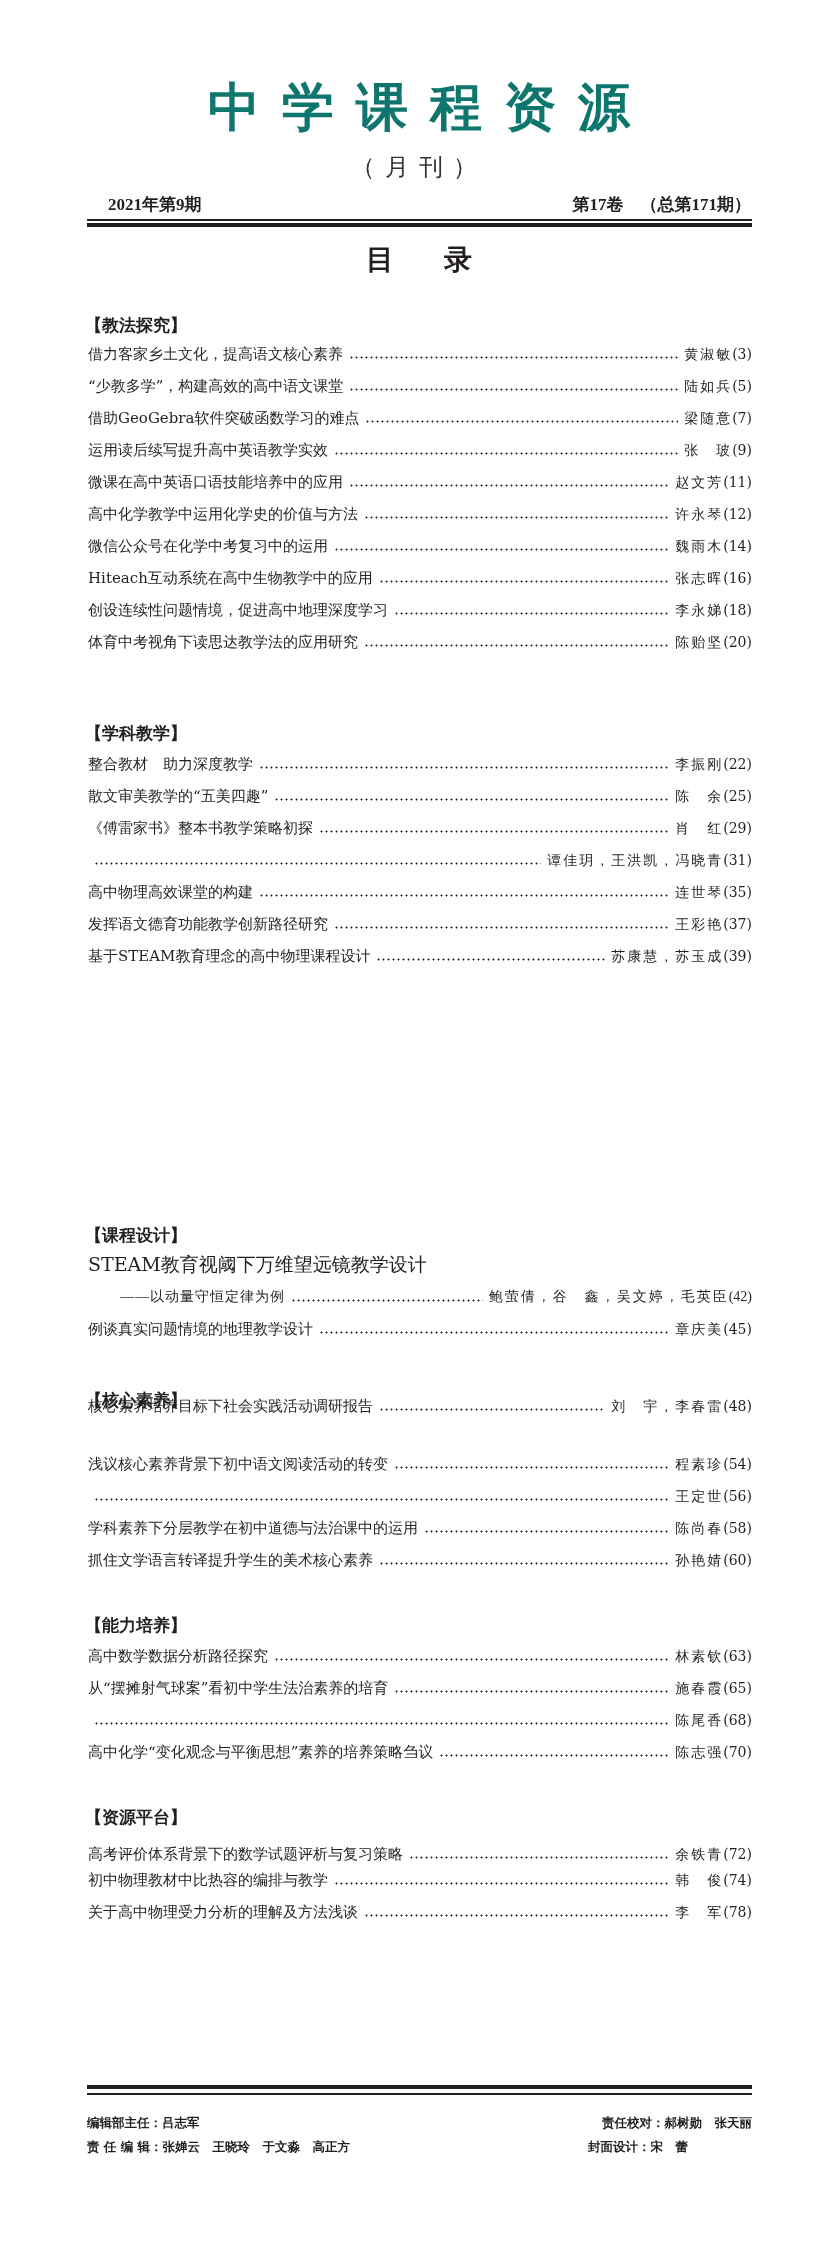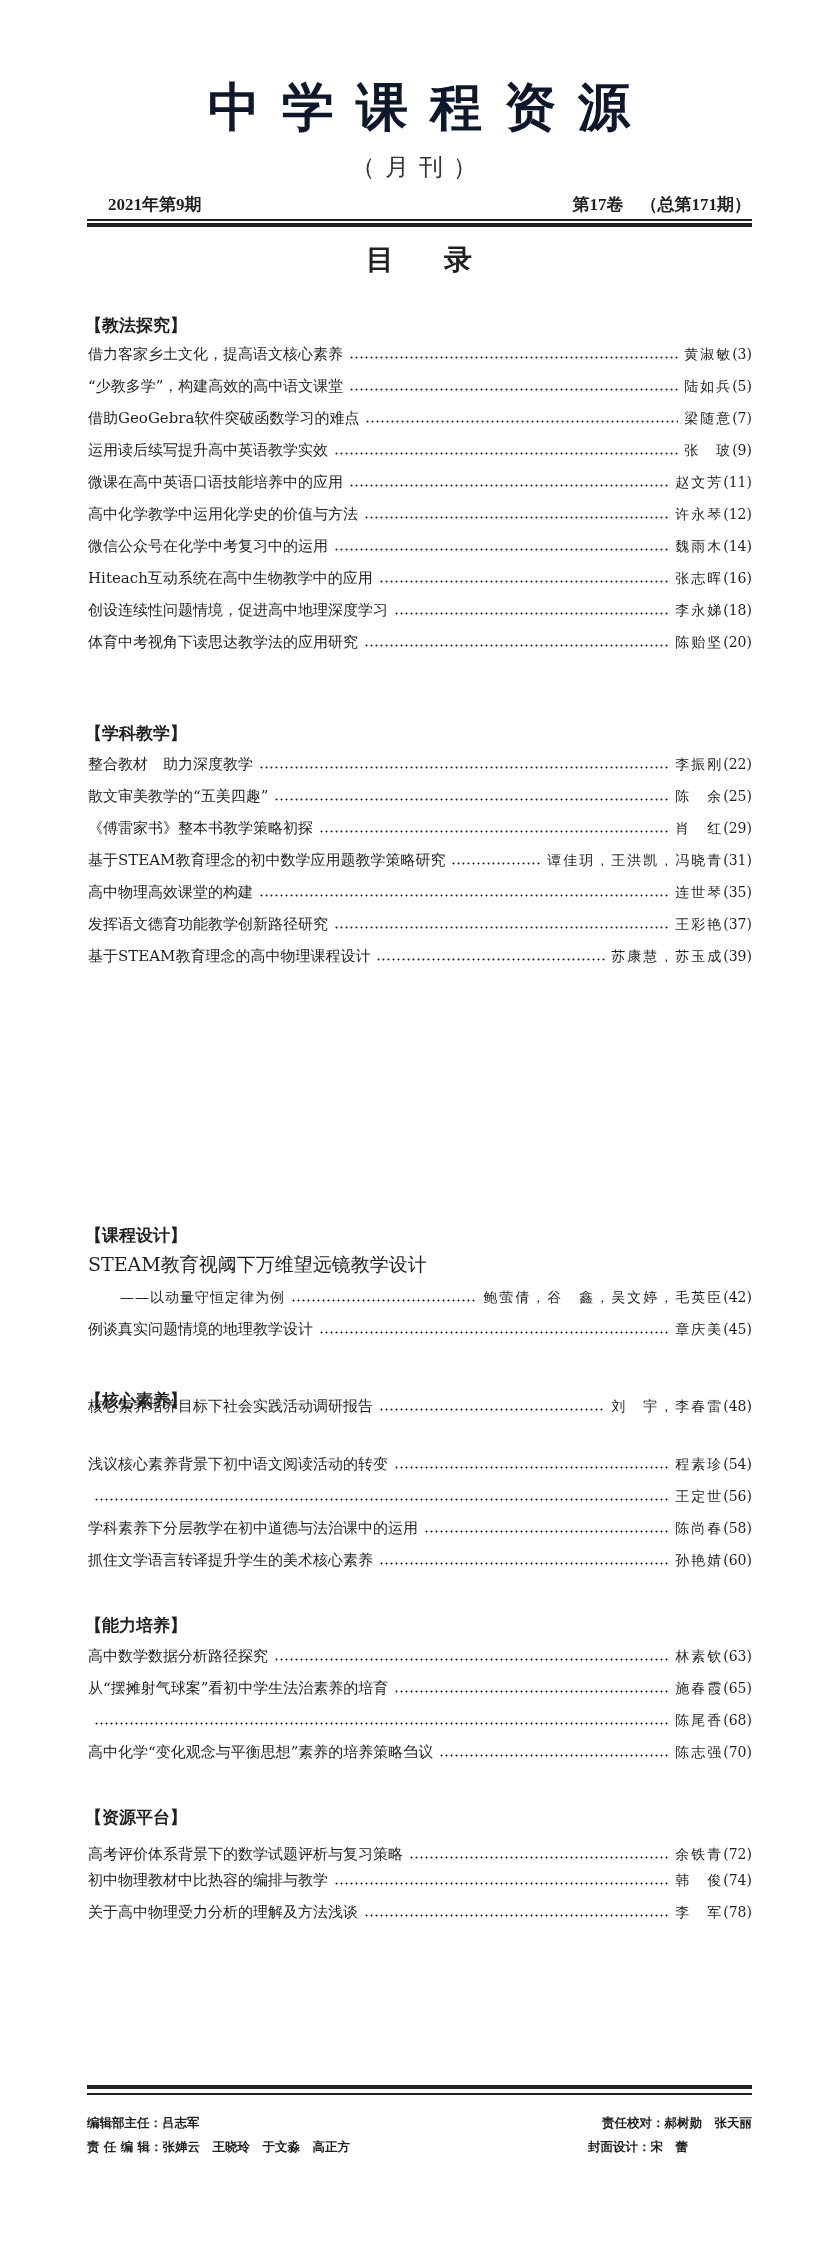--- a/index.html
+++ b/index.html
@@ -1,21 +1,21 @@
 <!DOCTYPE html>
 <html><head>
 <meta charset="utf-8">
 <style>
   html, body { margin: 0; padding: 0; background: #ffffff; }
   body { width: 838px; height: 2242px; position: relative; overflow: hidden; color: #231f20; }
   .abs { position: absolute; }
   .title {
     left: 0; width: 838px; top: 72px; text-align: center;
     font-family: "DejaVu Serif", serif; font-size: 52px; font-weight: bold;
-    letter-spacing: 22px; line-height: 70px; color: #0f172a;
+    letter-spacing: 22px; line-height: 70px; color: #0f766e;
     padding-left: 22px; box-sizing: border-box;
   }
   .subtitle {
     left: 0; width: 838px; top: 150px; text-align: center;
     font-family: "DejaVu Sans", sans-serif; font-size: 24px; line-height: 34px;
     letter-spacing: 10px; color: #333; font-weight: 300;
   }
   .issue-left, .issue-right {
     top: 193px; font-family: Liberation Serif, serif; font-size: 17px;
     line-height: 24px; color: #231f20; font-weight: bold;
@@ -41,21 +41,21 @@
   .entry .dots {
     flex: 1 1 auto; margin: 0 6px; height: 1px; align-self: center; margin-top: 6px;
     background-image: radial-gradient(circle, #231f20 0.9px, transparent 1.1px);
     background-size: 5px 3px; background-repeat: repeat-x; background-position: 0 center; height: 3px;
   }
   .entry .a { white-space: nowrap; flex: 0 0 auto; letter-spacing: 2px; font-size: 14px; }
   .entry .p { white-space: nowrap; flex: 0 0 auto; font-size: 14px; }
   .entry-plain {
     left: 88px; font-family: "DejaVu Serif", serif; font-size: 19px; line-height: 22px; color: #231f20; white-space: nowrap;
   }
-  .entry.sub { left: 120px; width: 632px; }
+  .entry.sub { left: 120px; width: 632px; font-family: Liberation Serif, serif; }
   .entry.sub .t { font-size: 14px; letter-spacing: 1px; }
   .credit {
     font-family: "DejaVu Sans", sans-serif; font-size: 12.5px; font-weight: bold;
     line-height: 20px; color: #231f20; white-space: nowrap;
   }
 </style>
 </head>
 <body>
 
 <div class="abs title">中学课程资源</div>
@@ -141,21 +141,20 @@
     <span class="a">陈　余</span>
     <span class="p">(25)</span>
   </div>
 <div class="abs entry" style="top:817px;">
     <span class="t">《傅雷家书》整本书教学策略初探</span>
     <span class="dots"></span>
     <span class="a">肖　红</span>
     <span class="p">(29)</span>
   </div>
 <div class="abs entry" style="top:849px;">
-    <span class="t">基于STEAM教育理念的初中数学应用题教学策略研究</span>
     <span class="dots"></span>
     <span class="a">谭佳玥，王洪凯，冯晓青</span>
     <span class="p">(31)</span>
   </div>
 <div class="abs entry" style="top:881px;">
     <span class="t">高中物理高效课堂的构建</span>
     <span class="dots"></span>
     <span class="a">连世琴</span>
     <span class="p">(35)</span>
   </div>

